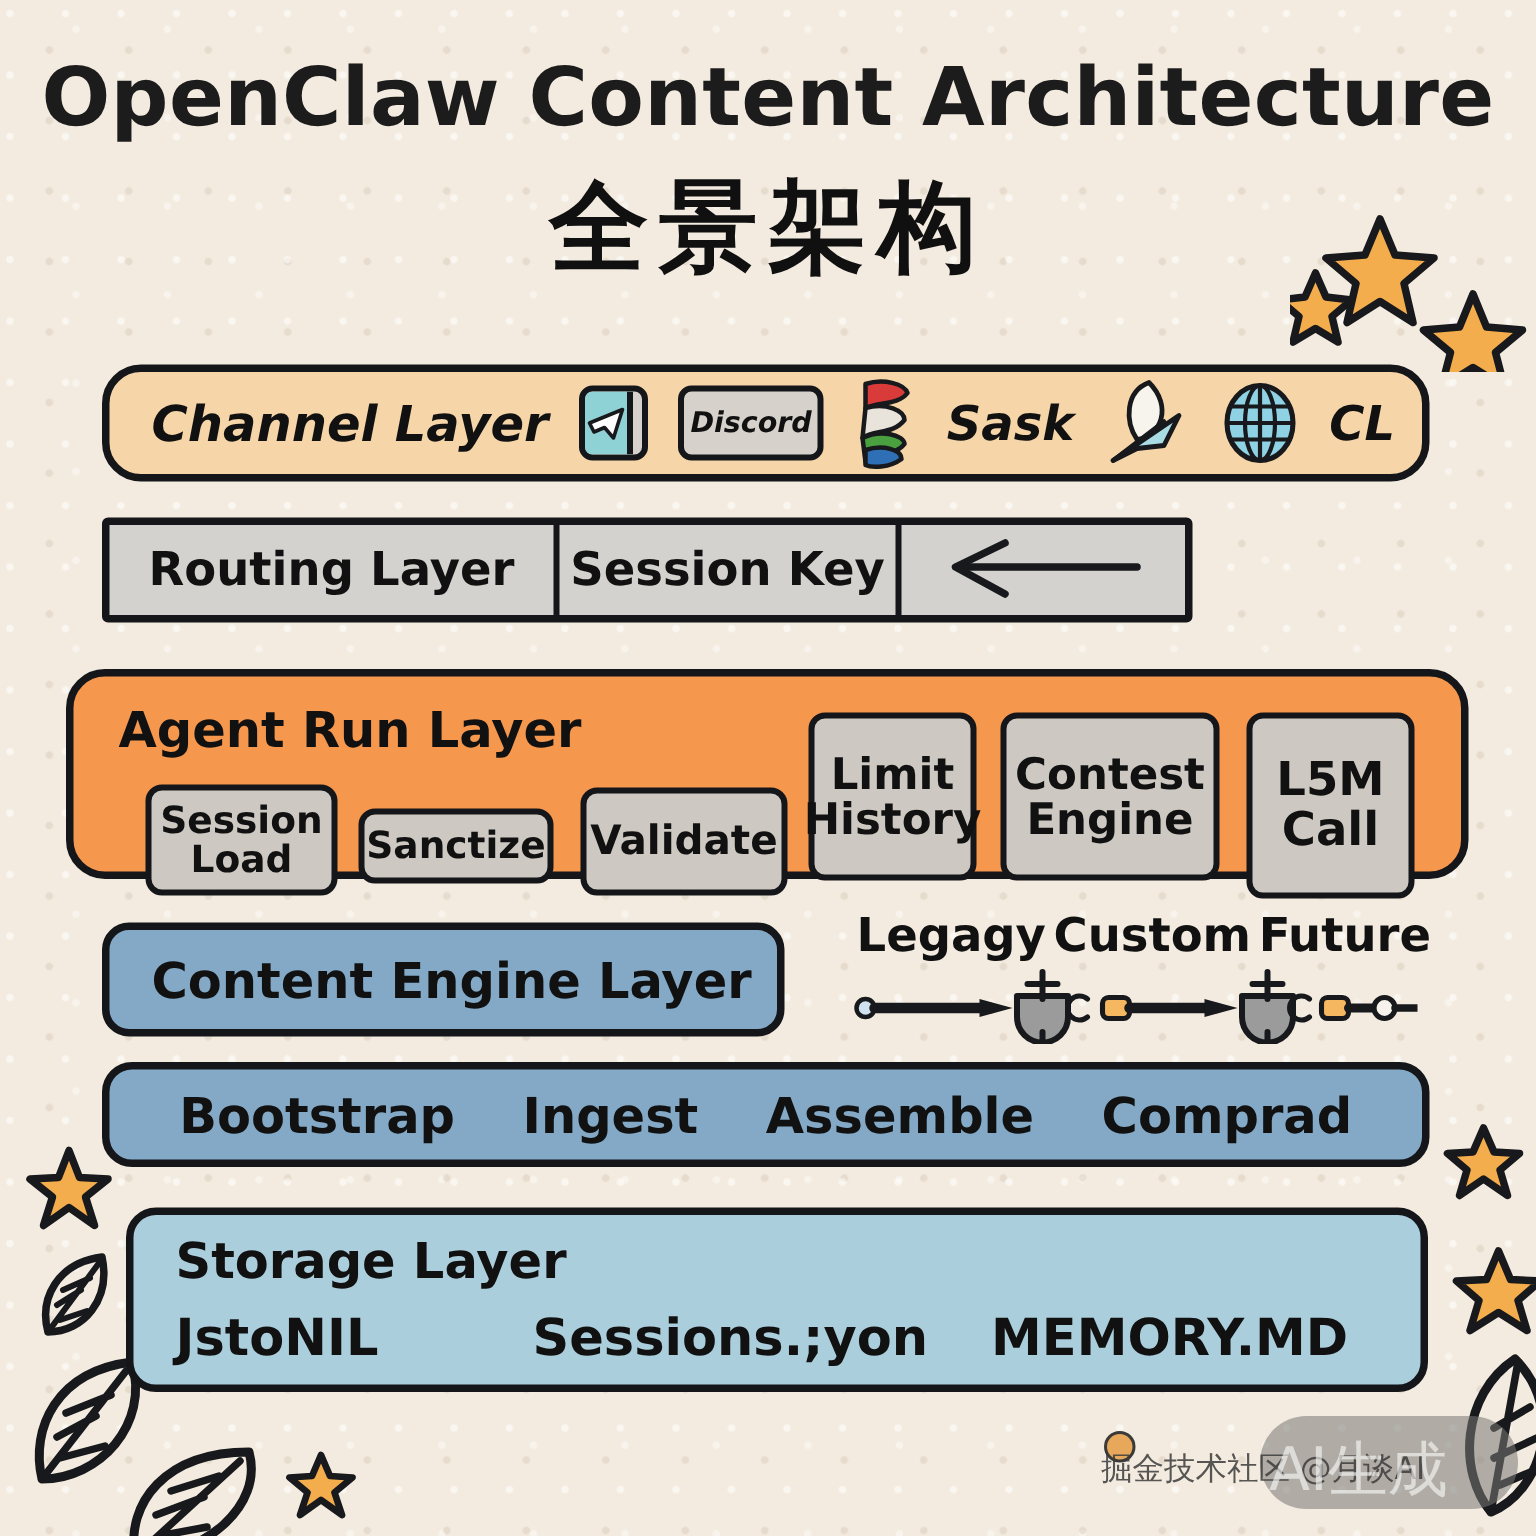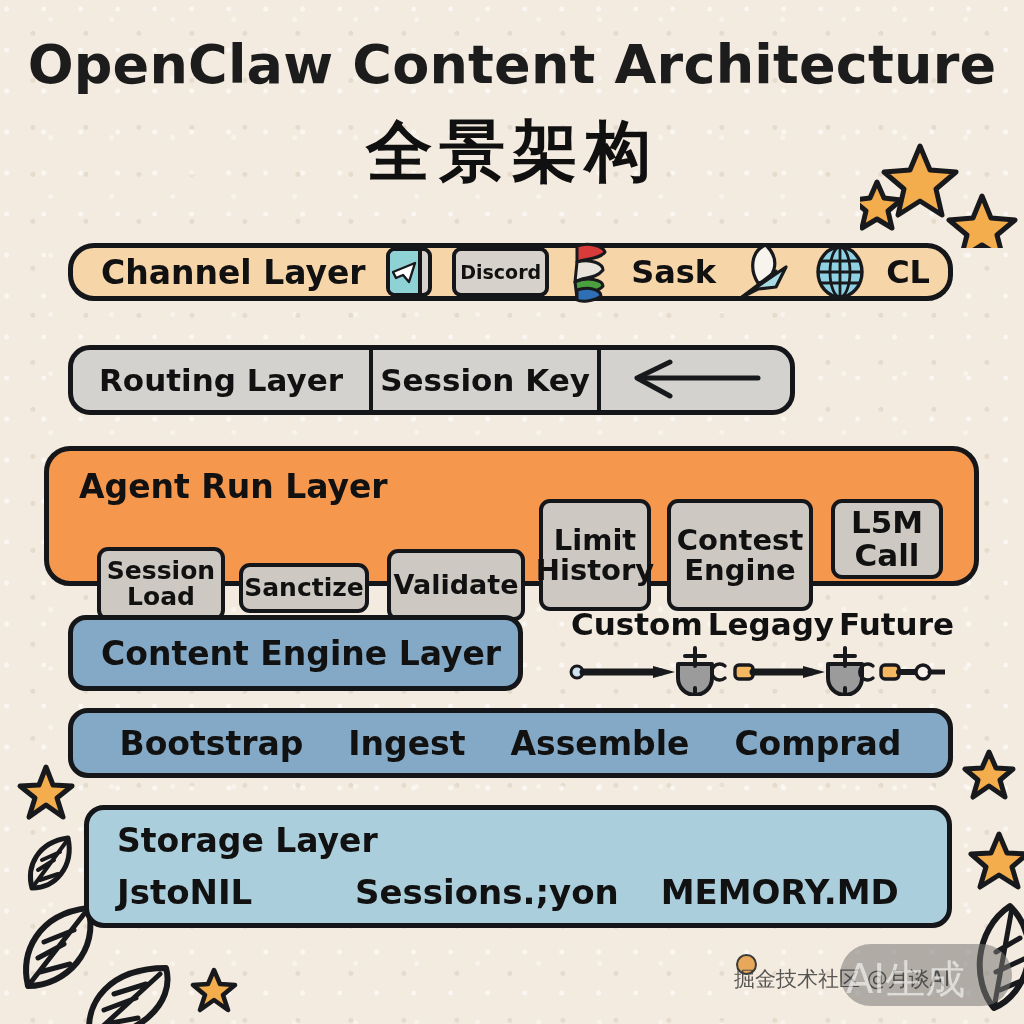--- a/index.html
+++ b/index.html
@@ -63,25 +63,26 @@
     font-size: 33px;
     font-weight: 700;
     color: #111;
     white-space: nowrap;
     font-family: "DejaVu Sans", sans-serif;
   }
 
   
   #channel-layer {
     left: 68px; top: 243px;
-    width: 885px; height: 58px;
+    width: 885px; height: 78px;
     background: #f6d5a8;
     border-radius: 26px;
     padding: 0 18px 0 28px;
     gap: 20px;
+    font-style: italic;
   }
   .chip {
     box-sizing: border-box;
     border: 4px solid #14161a;
     background: #d6d2cb;
     border-radius: 9px;
     height: 50px;
     display: flex;
     align-items: center;
     font-weight: 700;
@@ -102,21 +103,21 @@
     font-size: 27px; font-weight: 700; color: #111;
     font-family: "DejaVu Sans", sans-serif; white-space: nowrap;
   }
   .free-label-lg { font-size: 32px; }
 
   
   #routing-layer {
     left: 68px; top: 345px;
     width: 727px; height: 70px;
     background: #d4d2cf;
-    border-radius: 22px;
+    border-radius: 4px;
     padding: 0;
   }
   .routing-cell {
     height: 100%;
     display: flex; align-items: center; justify-content: center;
     border-right: 4px solid #14161a;
     box-sizing: border-box;
   }
   .routing-cell:last-child { border-right: none; }
   .routing-cell .layer-label { font-size: 31px; }
@@ -137,21 +138,20 @@
     position: absolute;
     box-sizing: border-box;
     border: 4px solid #14161a;
     background: #cdc9c2;
     border-radius: 11px;
     display: flex; align-items: center; justify-content: center;
     text-align: center;
     font-weight: 700; color: #111;
     font-family: "DejaVu Sans", sans-serif;
     line-height: 1.05;
-    margin-top: 24px;
   }
 
   
   #content-layer {
     left: 68px; top: 615px;
     width: 455px; height: 76px;
     background: #83a9c6;
     border-radius: 18px;
     padding-left: 28px;
   }
@@ -374,36 +374,36 @@
       </span>
     </div>
 
     <div class="agent-chip" style="left:618px; top:24px; width:146px; height:112px; font-size:29px;">
       <span>
         <span>Contest</span><br>
         <span>Engine</span>
       </span>
     </div>
 
-    <div class="agent-chip" style="left:782px; top:24px; width:112px; height:80px; font-size:31px;">
+    <div class="agent-chip" style="left:782px; top:24px; width:112px; height:124px; font-size:31px;">
       <span>
         <span>L5M</span><br>
         <span>Call</span>
       </span>
     </div>
   </div>
 
   <div id="content-layer" class="layer">
     <span class="layer-label">Content Engine Layer</span>
   </div>
 
   <div id="connector-group">
     <div id="connector-labels">
+      <span class="free-label">Legagy</span>
       <span class="free-label">Custom</span>
-      <span class="free-label">Legagy</span>
       <span class="free-label">Future</span>
     </div>
     <svg id="connector-art" width="380" height="50" viewBox="0 0 380 50">
 
       <circle cx="12" cy="26" r="6" fill="#cfe2ef" stroke="#18191c" stroke-width="3"></circle>
       <path d="M18 26 H96" stroke="#18191c" stroke-width="7" stroke-linecap="round" fill="none"></path>
       <path d="M88 20 L110 26 L88 32 Z" fill="#18191c"></path>
 
       <path d="M113 18 h34 v14 a17 17 0 0 1 -34 0 Z" fill="#9b9b9b" stroke="#18191c" stroke-width="4" stroke-linejoin="round"></path>
       <path d="M130 2 V20 M120 10 H140 M130 42 V48" stroke="#18191c" stroke-width="4" stroke-linecap="round" fill="none"></path>

